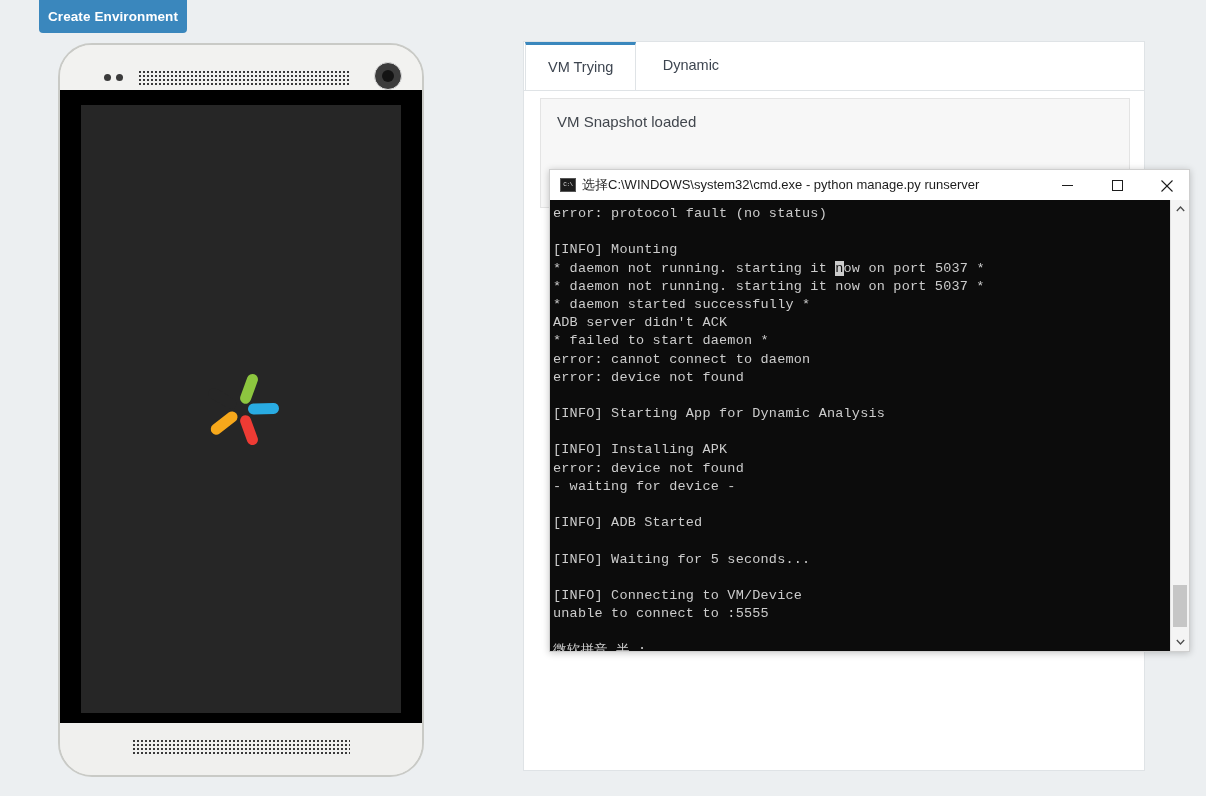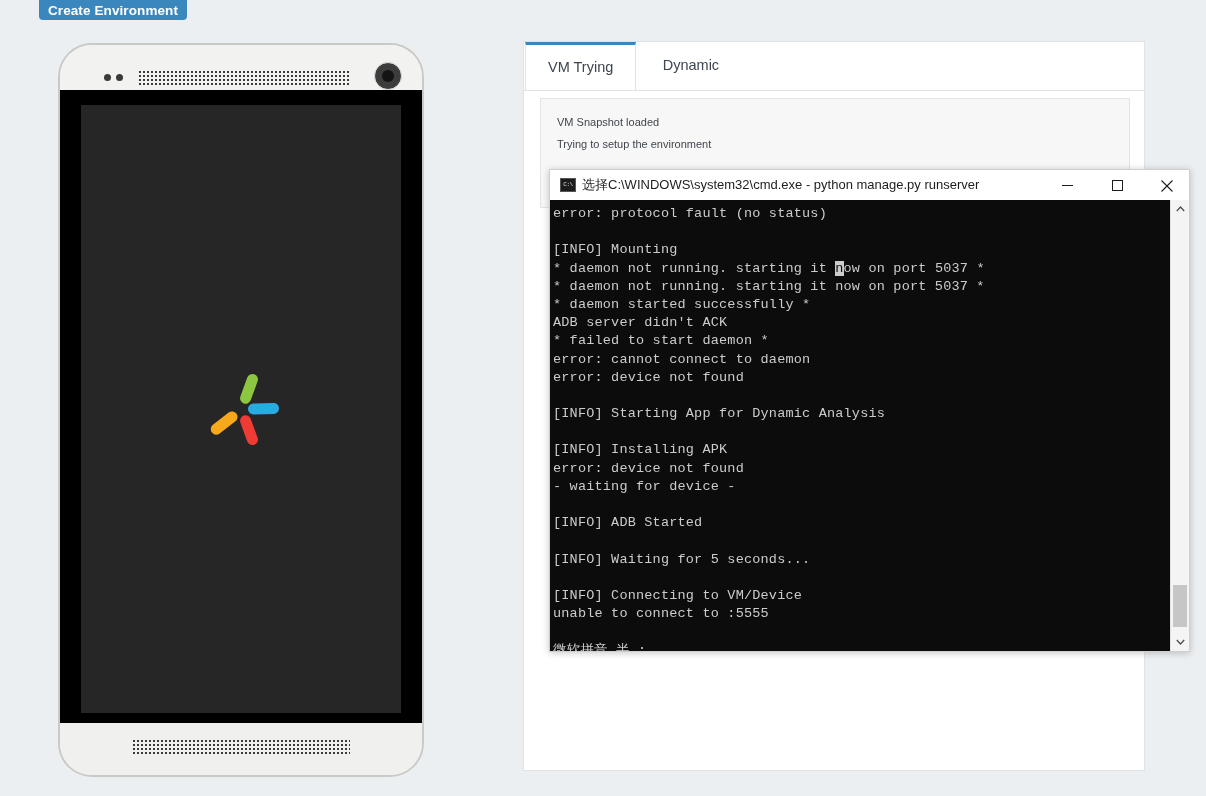--- a/index.html
+++ b/index.html
@@ -14,21 +14,21 @@
     overflow: hidden;
     position: relative;
   }
 
   
   .create-env-btn {
     position: absolute;
     left: 39px;
     top: 0px;
     width: 148px;
-    height: 20px;
+    height: 33px;
     background: #3a87bd;
     border: none;
     border-radius: 0 0 4px 4px;
     color: #ffffff;
     font-family: "Liberation Sans", sans-serif;
     font-size: 13.5px;
     font-weight: bold;
     letter-spacing: 0.1px;
     cursor: pointer;
     padding: 1px;
@@ -203,21 +203,21 @@
     left: 16px;
     top: 56px;
     width: 590px;
     min-height: 110px;
     background: #f7f7f7;
     border: 1px solid #e4e4e4;
     box-sizing: border-box;
     padding: 12px 16px 14px 16px;
   }
   .status-line {
-    font-size: 11px;
+    font-size: 15px;
     color: #41464d;
     line-height: 22px;
     white-space: nowrap;
   }
 
   
   .term-window {
     position: absolute;
     left: 549px;
     top: 169px;
@@ -376,21 +376,20 @@
     <div class="tab active">
       <span>VM Trying</span>
     </div>
     <div class="tab">
       <span>Dynamic</span>
     </div>
   </div>
 
   <div class="status-box">
     <div class="status-line">VM Snapshot loaded</div>
-    <div class="status-line">Trying to setup the environment</div>
   </div>
 </div>
 
 <div class="term-window">
   <div class="term-title">
     <div class="cmd-icon">C:\</div>
     <div class="term-title-text">选择C:\WINDOWS\system32\cmd.exe - python  manage.py runserver</div>
     <div class="win-btns">
       <div class="win-btn">
         <svg width="11" height="11" viewBox="0 0 11 11">

